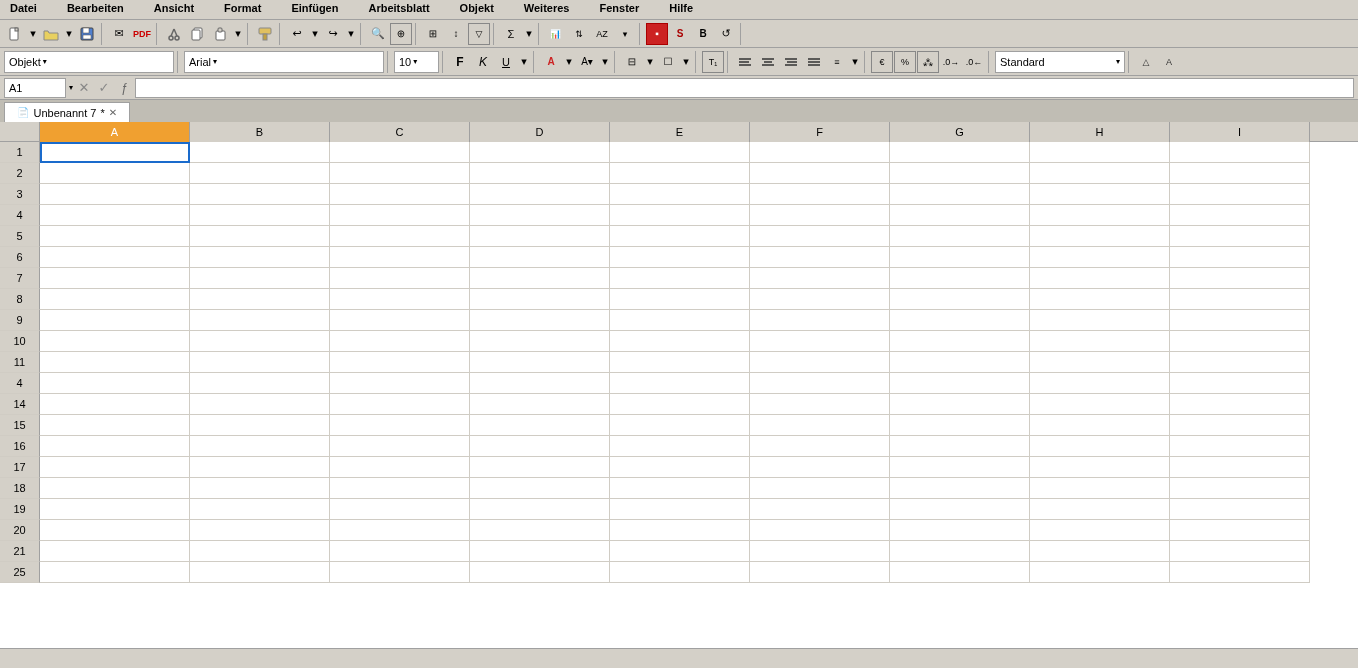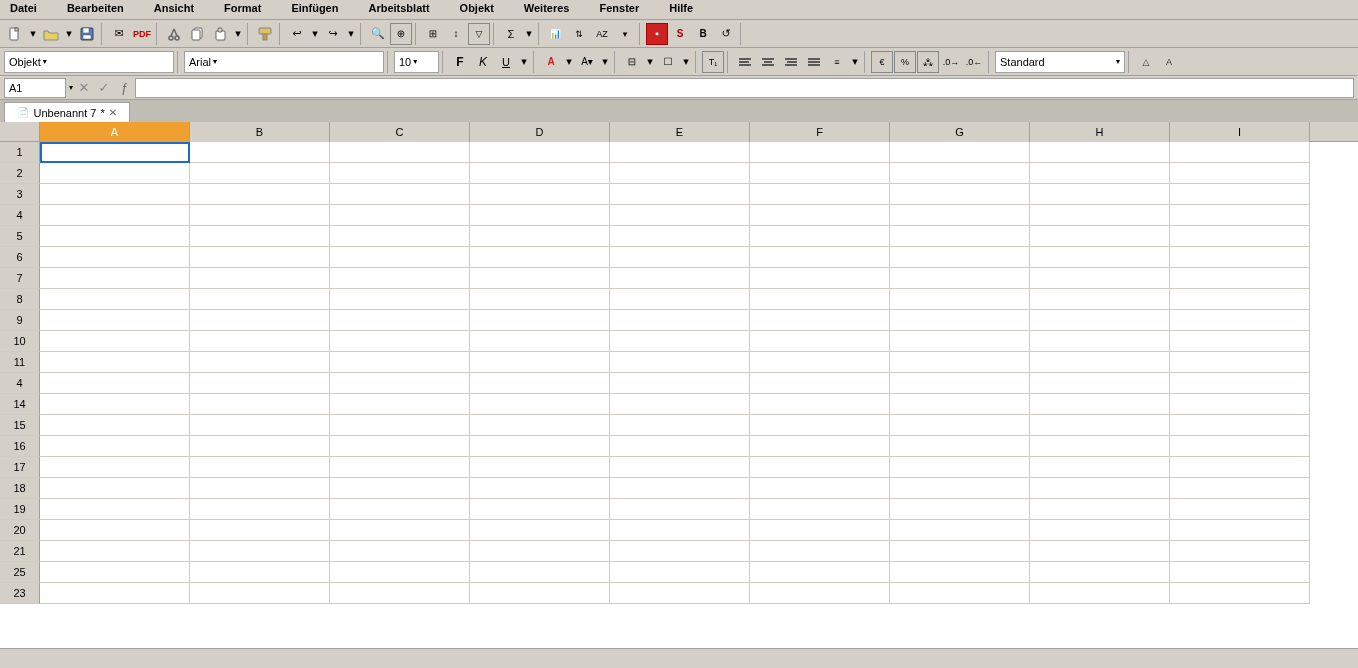--- a/index.html
+++ b/index.html
@@ -750,32 +750,20 @@
           <div class="grid-cell col-a"></div>
           <div class="grid-cell col-b"></div>
           <div class="grid-cell col-c"></div>
           <div class="grid-cell col-d"></div>
           <div class="grid-cell col-e"></div>
           <div class="grid-cell col-f"></div>
           <div class="grid-cell col-g"></div>
           <div class="grid-cell col-h"></div>
           <div class="grid-cell col-i"></div>
         </div>
-        <div class="grid-row">
-          <div class="row-header">23</div>
-          <div class="grid-cell col-a"></div>
-          <div class="grid-cell col-b"></div>
-          <div class="grid-cell col-c"></div>
-          <div class="grid-cell col-d"></div>
-          <div class="grid-cell col-e"></div>
-          <div class="grid-cell col-f"></div>
-          <div class="grid-cell col-g"></div>
-          <div class="grid-cell col-h"></div>
-          <div class="grid-cell col-i"></div>
-        </div>
       </div>
   </div>
 
   <div id="statusbar">
     <span></span>
     <span></span>
   </div>
 </div>
 
 </body></html>

